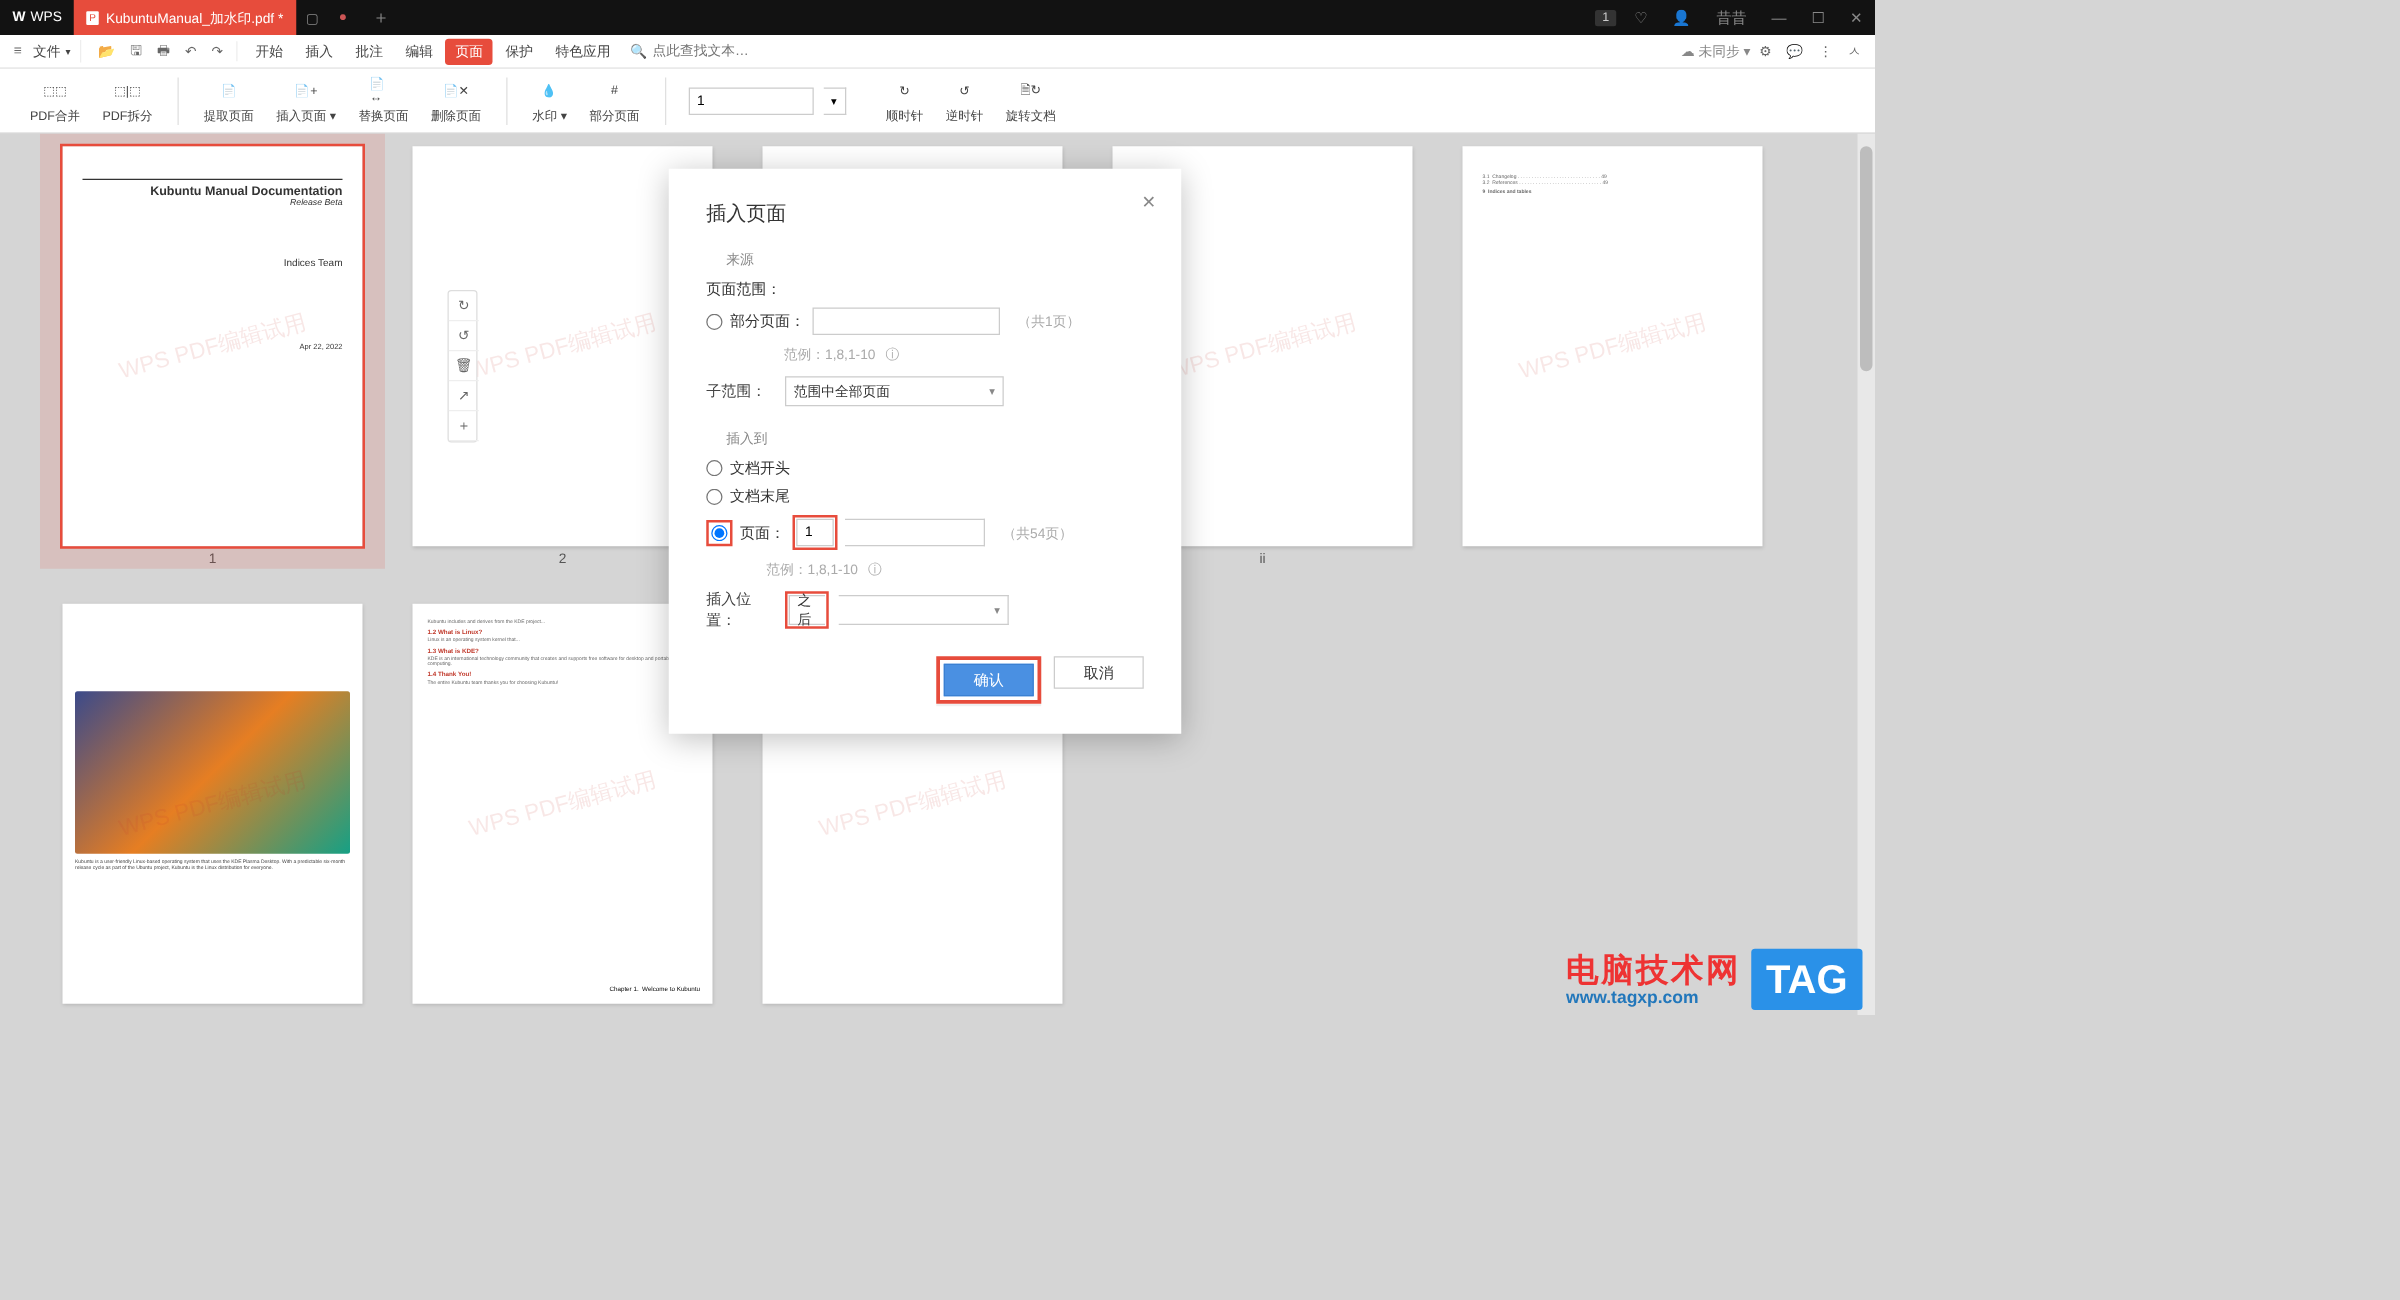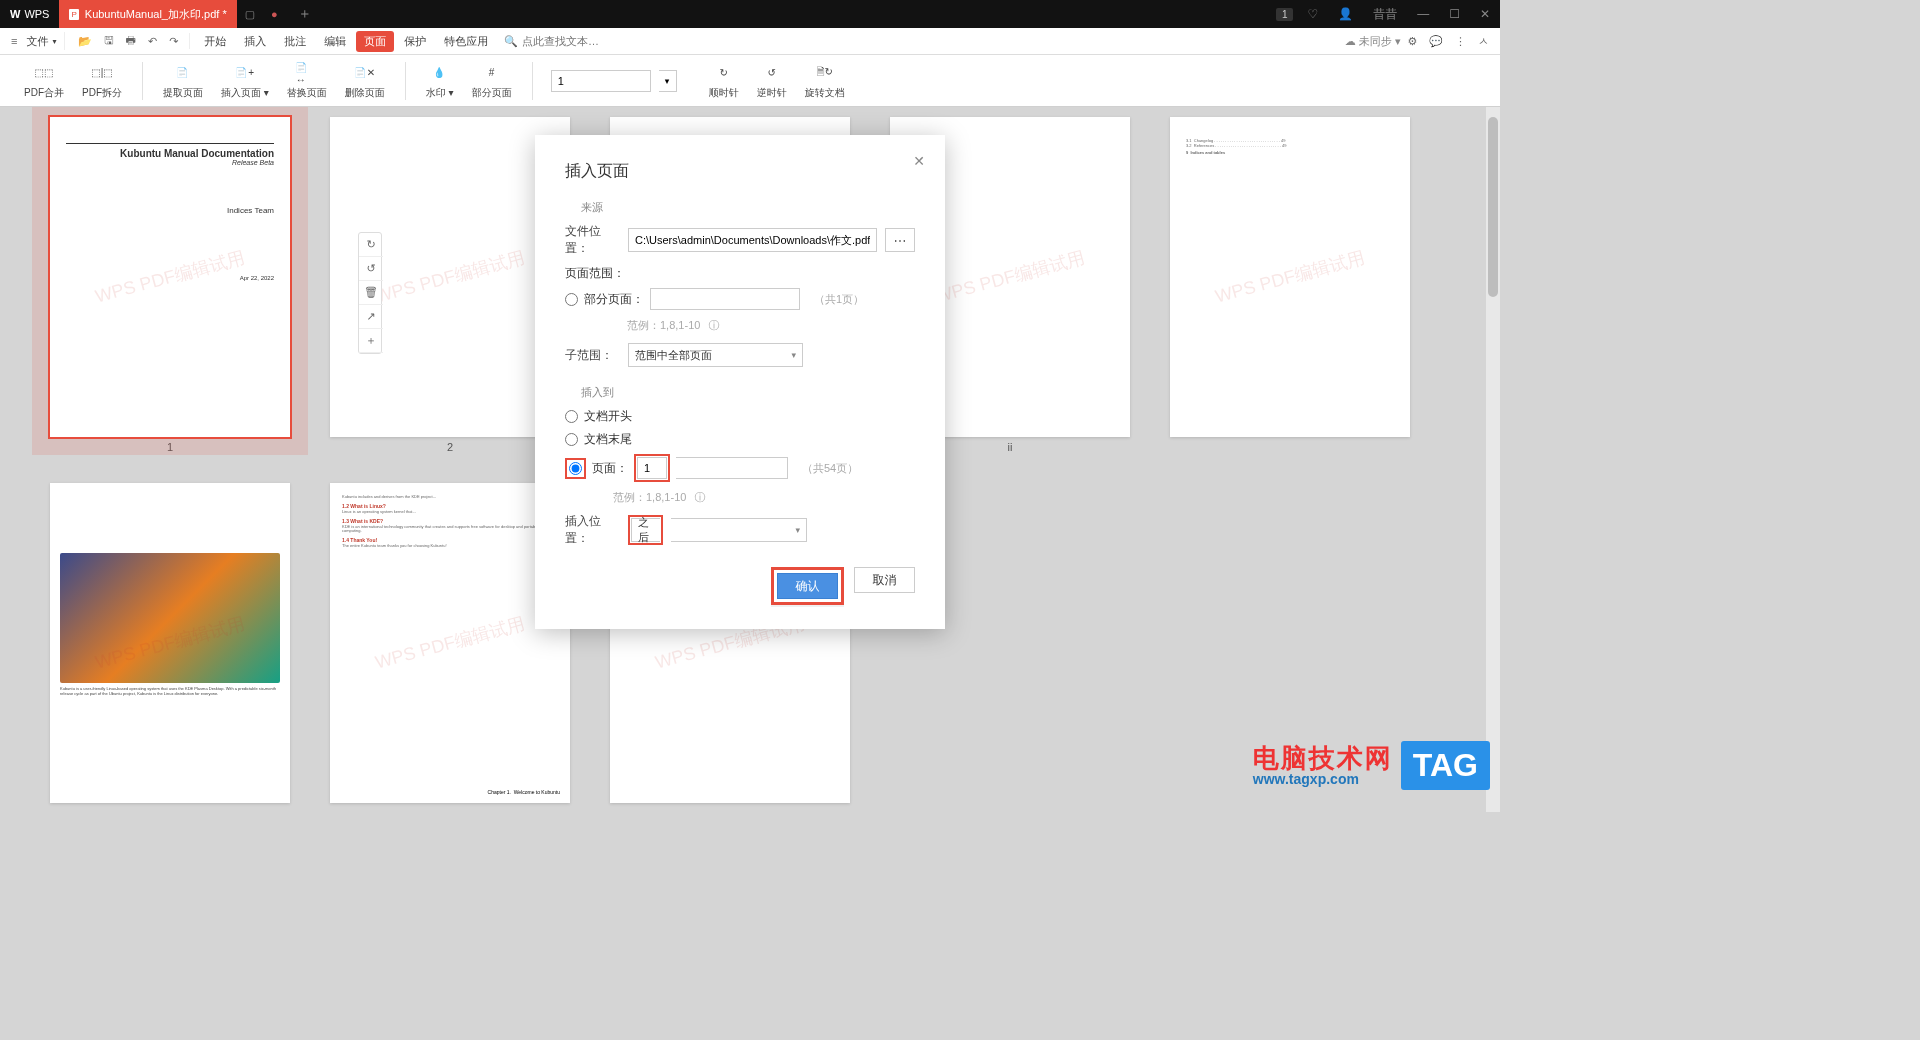--- a/index.html
+++ b/index.html
@@ -63,28 +63,28 @@
 .section-label { color: #888; font-size: 11px; margin: 10px 16px 8px; }
 .row { display: flex; align-items: center; gap: 8px; margin: 8px 0; font-size: 12px; }
 .row label.lbl { width: 55px; color: #444; }
 .text-input { flex: 1; height: 24px; border: 1px solid #ccc; padding: 0 6px; font-size: 11px; }
 .browse-btn { width: 30px; height: 24px; border: 1px solid #ccc; background: #fff; display: flex; align-items: center; justify-content: center; font-size: 13px; cursor: pointer; }
 .radio-row { display: flex; align-items: center; gap: 6px; margin: 6px 0; font-size: 12px; }
 .range-input { height: 22px; border: 1px solid #ccc; width: 150px; padding: 0 6px; font-size: 11px; }
 .hint { color: #aaa; font-size: 11px; }
 .select-input { height: 24px; border: 1px solid #ccc; width: 175px; padding: 0 6px; font-size: 11px; display: flex; align-items: center; justify-content: space-between; }
 .btn-row { display: flex; justify-content: flex-end; gap: 10px; margin-top: 20px; }
-.btn { width: 61px; height: 26px; font-size: 12px; border: 1px solid #ccc; background: #fff; display: flex; align-items: center; justify-content: center; cursor: pointer; font-family: Liberation Serif, serif; }
+.btn { width: 72px; height: 26px; font-size: 12px; border: 1px solid #ccc; background: #fff; display: flex; align-items: center; justify-content: center; cursor: pointer; font-family: Liberation Serif, serif; }
 .btn.primary { background: #4a90e2; color: #fff; border: 1px solid #3a80d2; }
 
 .red-box { border: 2px solid #e74c3c; padding: 1px; }
 .red-box-big { border: 3px solid #e74c3c; padding: 3px; box-shadow: 0 2px 0 rgba(0,0,0,.06); }
 
 
-.site-logo { position: absolute; right: 10px; bottom: 22px; display: flex; align-items: center; gap: 8px; }
+.site-logo { position: absolute; right: 10px; bottom: 4px; display: flex; align-items: center; gap: 8px; }
 .site-text { font-family: "SimHei",sans-serif; display: flex; flex-direction: column; align-items: flex-start; line-height: 1.1; }
 .site-text .l1 { color: #e33; font-weight: bold; font-size: 26px; letter-spacing: 2px; }
 .site-text .l2 { color: #27b; font-weight: bold; font-size: 14px; }
 .site-tag { background: #2a91e8; color: #fff; font-weight: bold; font-size: 32px; padding: 6px 12px; border-radius: 3px; }
 
 .scrollbar { position: absolute; right: 0; top: 107px; bottom: 0; width: 14px; background: #e8e8e8; }
 .scrollbar .thumb-sb { position: absolute; left: 2px; right: 2px; top: 10px; height: 180px; background: #bdbdbd; border-radius: 5px; }
 
 .mini-text { font-size: 4px; color: #666; line-height: 1.2; }
 .mini-h { font-size: 5px; color: #c0392b; font-weight: bold; margin: 3px 0 1px; }
@@ -321,25 +321,20 @@
 
 <div class="scrollbar">
     <div class="thumb-sb"></div>
   </div>
 
 <div class="dialog">
   <h2>插入页面</h2>
   <div class="close">✕</div>
 
   <div class="section-label">来源</div>
-  <div class="row">
-    <label class="lbl">文件位置：</label>
-    <input class="text-input" value="C:\Users\admin\Documents\Downloads\作文.pdf" style="">
-    <div class="browse-btn">⋯</div>
-  </div>
 
   <div style="margin-top:6px">页面范围：</div>
   <div class="radio-row">
     <input type="radio" style="">
     <span>部分页面：</span>
     <input class="range-input" style="">
     <span class="hint" style="margin-left:8px">（共1页）</span>
   </div>
   <div class="row" style="margin-left:62px">
     <span class="hint">范例：1,8,1-10</span>

